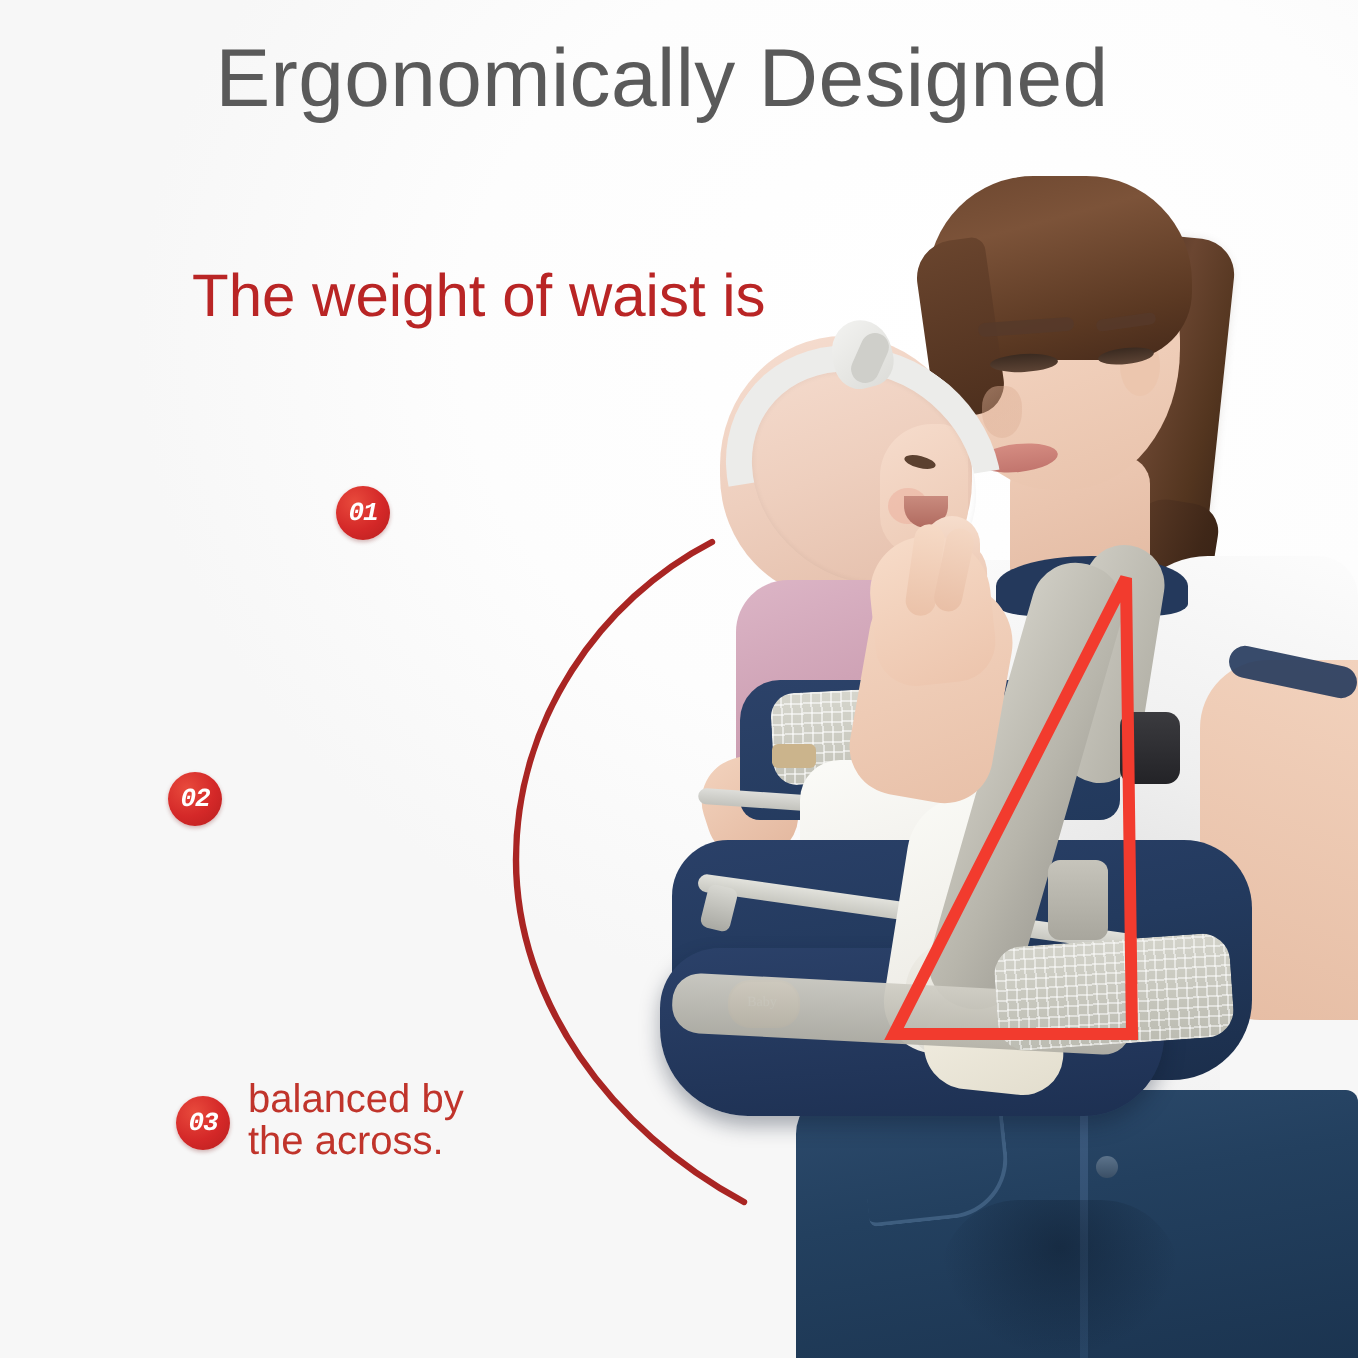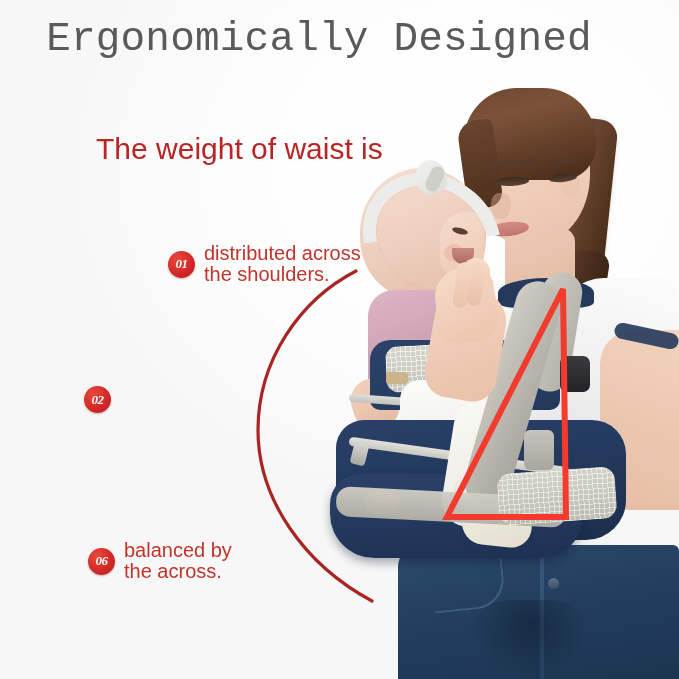--- a/index.html
+++ b/index.html
@@ -163,32 +163,32 @@
     background:linear-gradient(150deg,#fafaf6,#e9e7e0);transform:rotate(9deg);}
   .b-legshade{left:452px;top:470px;width:52px;height:60px;border-radius:26px;
     background:linear-gradient(#f0eee7,#dedcd4);transform:rotate(9deg);}
   .b-foot{left:462px;top:500px;width:70px;height:46px;border-radius:24px 28px 22px 24px;
     background:linear-gradient(150deg,#f3efe3,#e2ddcd);transform:rotate(6deg);}
 
   
   #overlay{position:absolute;left:0;top:0;width:679px;height:679px;}
 
   
-  #title{position:absolute;left:0;top:16px;width:638px;text-align:center;
+  #title{position:absolute;left:12px;top:16px;width:638px;text-align:center;
     font-size:41px;color:#5a5a5a;letter-spacing:.2px;
-    font-family:Liberation Mono, monospace;}
+    font-family:Liberation Sans, sans-serif;}
   #subtitle{position:absolute;left:96px;top:132px;font-size:30px;color:#b92525;
     font-family:"Liberation Sans",sans-serif;}
 
   .callout{position:absolute;display:flex;align-items:center;gap:9px;}
   .badge{width:27px;height:27px;border-radius:50%;flex:0 0 27px;
     background:radial-gradient(circle at 34% 30%,#e84a3c 0%,#d42828 55%,#b81f1f 100%);
     color:#fff;font-size:13px;font-style:italic;font-weight:bold;
     display:flex;align-items:center;justify-content:center;
-    font-family:Liberation Serif, serif;letter-spacing:-.5px;
+    font-family:Liberation Mono, monospace;letter-spacing:-.5px;
     box-shadow:0 1px 2px rgba(120,20,20,.3);}
   .ctext{font-size:20px;line-height:21px;color:#c0342b;white-space:pre-line;
     font-family:"Liberation Sans",sans-serif;}
 
   #callout1{left:168px;top:243px;}
   #callout2{left:84px;top:386px;gap:29px;}
   #callout3{left:88px;top:540px;}
 </style>
 </head>
 <body>
@@ -275,27 +275,25 @@
     <path d="M 356 271 C 300 300, 258 360, 258 430 C 258 500, 305 565, 372 601" fill="none" stroke="#a92523" stroke-width="3.2" stroke-linecap="round"></path>
 
     <path d="M 563 289 L 447 517 L 566 517 Z" fill="none" stroke="#f23b2e" stroke-width="6" stroke-linejoin="miter"></path>
   </svg>
 
   <div id="title">Ergonomically Designed</div>
   <div id="subtitle">The weight of waist is</div>
 
   <div class="callout" id="callout1">
     <div class="badge">01</div>
-    <div class="ctext">distributed across
-the shoulders.</div>
   </div>
 
   <div class="callout" id="callout2">
     <div class="badge">02</div>
   </div>
 
   <div class="callout" id="callout3">
-    <div class="badge">06</div>
+    <div class="badge">03</div>
     <div class="ctext">balanced by
 the across.</div>
   </div>
 
 </div>
 
 </body></html>

